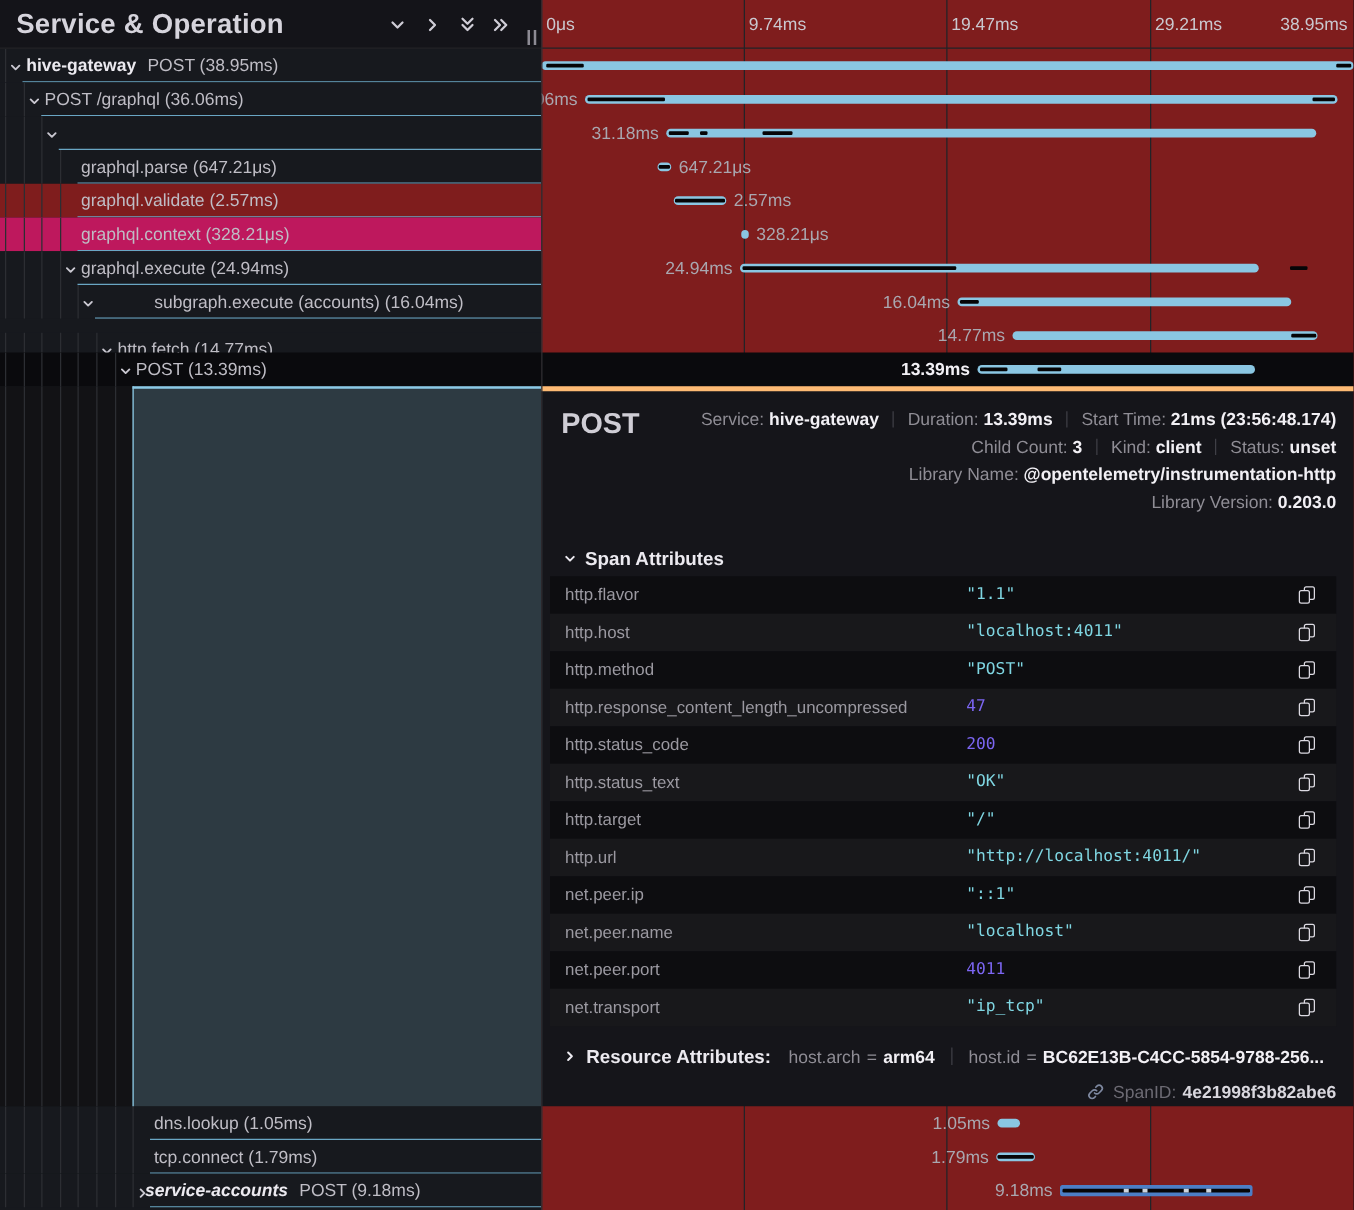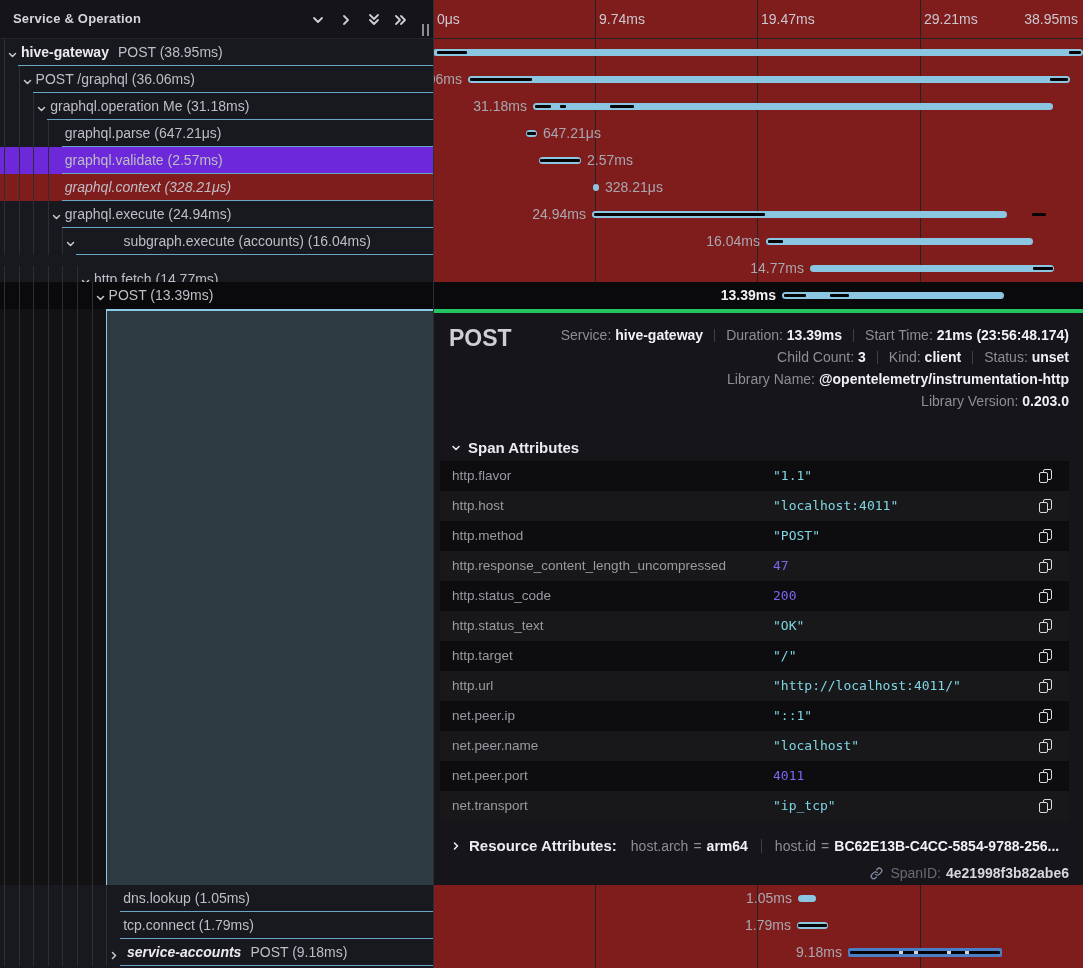--- a/index.html
+++ b/index.html
@@ -4,21 +4,21 @@
 <style>
   * { margin:0; padding:0; box-sizing:border-box; }
   html,body { background:#0e0e11; }
   .app { position:relative; width:1083px; height:968px; overflow:hidden;
          font-family:"Liberation Sans", sans-serif; background:#0e0e11; }
 
   
   .left-col { position:absolute; left:0; top:0; width:433px; height:968px; background:#17191e; }
   .left-header { position:absolute; left:0; top:0; width:433px; height:39px; background:#141419;
                  border-bottom:1px solid #232327; z-index:6; }
-  .left-header .title { position:absolute; left:13px; top:0; line-height:38px; font-size:13px;
+  .left-header .title { position:absolute; left:13px; top:0; line-height:38px; font-size:22px;
                         font-weight:700; color:#d6d4dc; letter-spacing:.2px; }
   .hdr-icon { position:absolute; top:11px; width:18px; height:18px; cursor:pointer; }
   .grabber { position:absolute; top:24px; width:9px; height:12px; cursor:col-resize; }
   .grabber i { position:absolute; top:0; width:2px; height:12px; background:#8d8b94; }
   .grabber i.a { left:1px; } .grabber i.b { left:6px; }
 
   .row-name { position:absolute; left:0; width:433px; height:27px; overflow:hidden; cursor:pointer; }
   .row-name .underline { position:absolute; bottom:0; right:0; height:1px; background:#6aa6c4; }
   .guide { position:absolute; top:0; bottom:0; width:1px; background:#2c2e33; }
   .row-chev { position:absolute; top:8px; width:11px; height:11px; }
@@ -42,21 +42,21 @@
   .sel-overlay { position:absolute; left:0; width:650px; height:27px; background:#0a0a0d; z-index:2; }
   .bar { position:absolute; top:10px; height:7px; border-radius:3.5px; background:#8ac6e2; z-index:3; }
   .bar.steel { top:9px; height:9px; border-radius:2px; background:#4c7ec5; }
   .bar-tick { position:absolute; top:12px; height:3px; background:#050507; border-radius:1px; z-index:4; }
   .bar-dot { position:absolute; top:12px; height:3px; background:#ccd3dc; z-index:5; }
   .dur-label { position:absolute; top:0; line-height:27px; font-size:14px; color:#a9a7af; white-space:nowrap; z-index:4; }
   .dur-label.sel { color:#f2f0f5; font-weight:700; }
 
   
   .detail-panel { position:absolute; left:0; top:309px; width:650px; height:576px;
-                  background:#15151a; border-top:4px solid #22c55e; z-index:6; }
+                  background:#15151a; border-top:4px solid #fdba74; z-index:6; }
   .dp-title { position:absolute; left:16px; top:12px; font-size:23px; font-weight:600; color:#cfcdd5; }
   .ov-line { position:absolute; right:14px; white-space:nowrap; font-size:14px; color:#8f8d95; }
   .ov-line b { color:#f2f0f5; font-weight:700; }
   .ov-sep { display:inline-block; width:1px; height:13px; background:#3f3f46; margin:0 11px; vertical-align:-2px; }
   .sect-hdr { position:absolute; left:18px; font-size:15px; font-weight:700; color:#eceaf0; white-space:nowrap; }
   .sect-hdr .chev { display:inline-block; margin-right:7px; }
   .attr-table { position:absolute; left:7px; top:148px; width:629px; }
   .attr-row { position:relative; width:629px; height:30px; }
   .attr-row.odd { background:#0d0d10; } .attr-row.even { background:#18181b; }
   .attr-key { position:absolute; left:12px; top:0; line-height:30px; font-size:13.5px; color:#9b99a1; white-space:nowrap; }
@@ -105,39 +105,38 @@
           <span class="row-text" style="left: 35.6px;"><span class="op">POST /graphql (36.06ms)</span></span>
         </div>
         <div class="row-name" style="top: 93px; background: rgb(23, 25, 30);">
           <div class="guide" style="left: 4px;"></div>
           <div class="guide" style="left: 18.6px;"></div>
           <div class="guide" style="left: 33.2px;"></div>
           <div class="underline" style="left: 47.2px;"></div>
           <span class="row-chev" style="left: 36.2px;"><svg width="11" height="11" viewBox="0 0 11 11" fill="none" stroke="#c9c7d0" stroke-width="1.5" stroke-linecap="round" stroke-linejoin="round">
               <polyline points="2.5,3.5 5.5,6.5 8.5,3.5"></polyline>
             </svg></span>
-          <span class="row-text" style="left: 50.2px;"><span class="op">graphql.operation Me (31.18ms)</span></span>
         </div>
         <div class="row-name" style="top: 120px; background: rgb(23, 25, 30);">
           <div class="guide" style="left: 4px;"></div>
           <div class="guide" style="left: 18.6px;"></div>
           <div class="guide" style="left: 33.2px;"></div>
           <div class="guide" style="left: 47.8px;"></div>
           <div class="underline" style="left: 61.8px;"></div>
           <span class="row-text" style="left: 64.8px;"><span class="op">graphql.parse (647.21μs)</span></span>
         </div>
-        <div class="row-name" style="top: 147px; background: #6d28d9;">
+        <div class="row-name" style="top: 147px; background: #7f1d1d;">
           <div class="guide" style="left: 4px;"></div>
           <div class="guide" style="left: 18.6px;"></div>
           <div class="guide" style="left: 33.2px;"></div>
           <div class="guide" style="left: 47.8px;"></div>
           <div class="underline" style="left: 61.8px;"></div>
           <span class="row-text" style="left: 64.8px;"><span class="op">graphql.validate (2.57ms)</span></span>
         </div>
-        <div class="row-name" style="top: 174px; background: #7f1d1d; font-style: italic;">
+        <div class="row-name" style="top: 174px; background: #be185d;">
           <div class="guide" style="left: 4px;"></div>
           <div class="guide" style="left: 18.6px;"></div>
           <div class="guide" style="left: 33.2px;"></div>
           <div class="guide" style="left: 47.8px;"></div>
           <div class="underline" style="left: 61.8px;"></div>
           <span class="row-text" style="left: 64.8px;"><span class="op">graphql.context (328.21μs)</span></span>
         </div>
         <div class="row-name" style="top: 201px; background: rgb(23, 25, 30);">
           <div class="guide" style="left: 4px;"></div>
           <div class="guide" style="left: 18.6px;"></div>
@@ -217,21 +216,21 @@
           <div class="guide" style="left: 33.2px;"></div>
           <div class="guide" style="left: 47.8px;"></div>
           <div class="guide" style="left: 62.4px;"></div>
           <div class="guide" style="left: 77px;"></div>
           <div class="guide" style="left: 91.6px;"></div>
           <div class="guide" style="left: 106.2px;"></div>
           <div class="underline" style="left: 120.2px;"></div>
           <span class="row-chev" style="left: 109.2px;"><svg width="11" height="11" viewBox="0 0 11 11" fill="none" stroke="#c9c7d0" stroke-width="1.5" stroke-linecap="round" stroke-linejoin="round">
               <polyline points="3.5,2.5 6.5,5.5 3.5,8.5"></polyline>
             </svg></span>
-          <span class="row-text" style="left: 127px;"><span class="svc italic">service-accounts</span><span class="op">POST (9.18ms)</span></span>
+          <span class="row-text" style="left: 116px;"><span class="svc italic">service-accounts</span><span class="op">POST (9.18ms)</span></span>
         </div>
       </div>
     <div class="detail-left">
       <div id="detail-left-guides">
           <div class="guide" style="left: 4px;"></div>
           <div class="guide" style="left: 18.6px;"></div>
           <div class="guide" style="left: 33.2px;"></div>
           <div class="guide" style="left: 47.8px;"></div>
           <div class="guide" style="left: 62.4px;"></div>
           <div class="guide" style="left: 77px;"></div>

